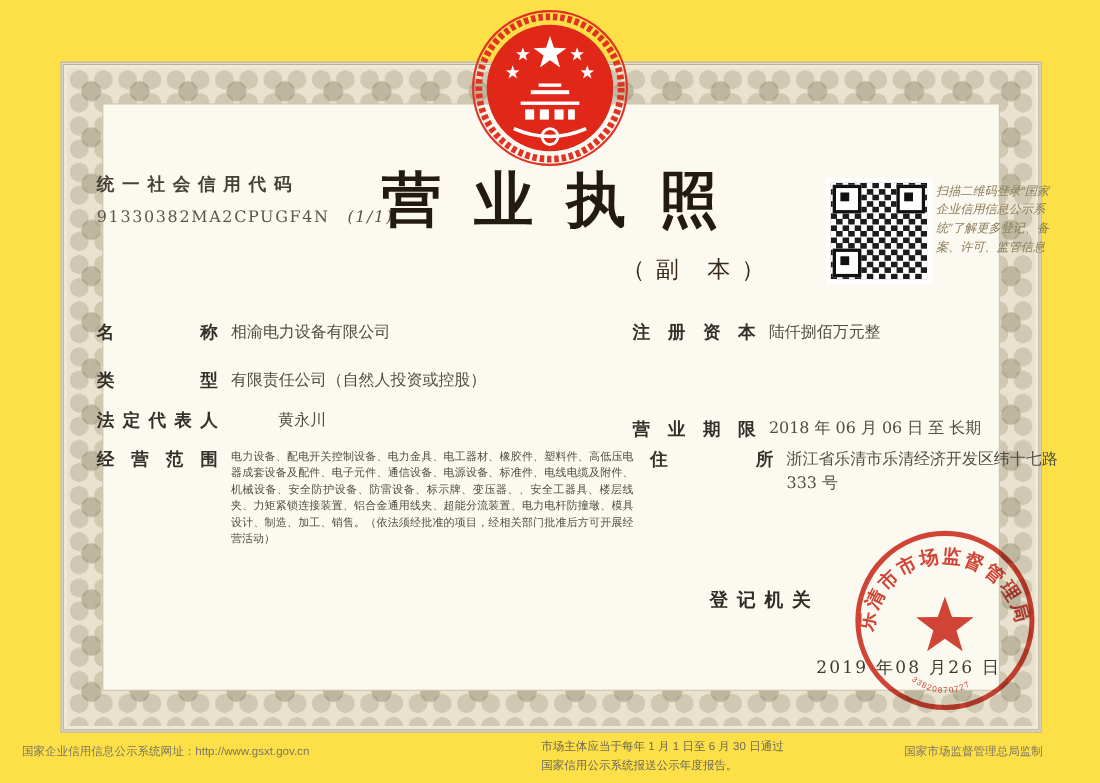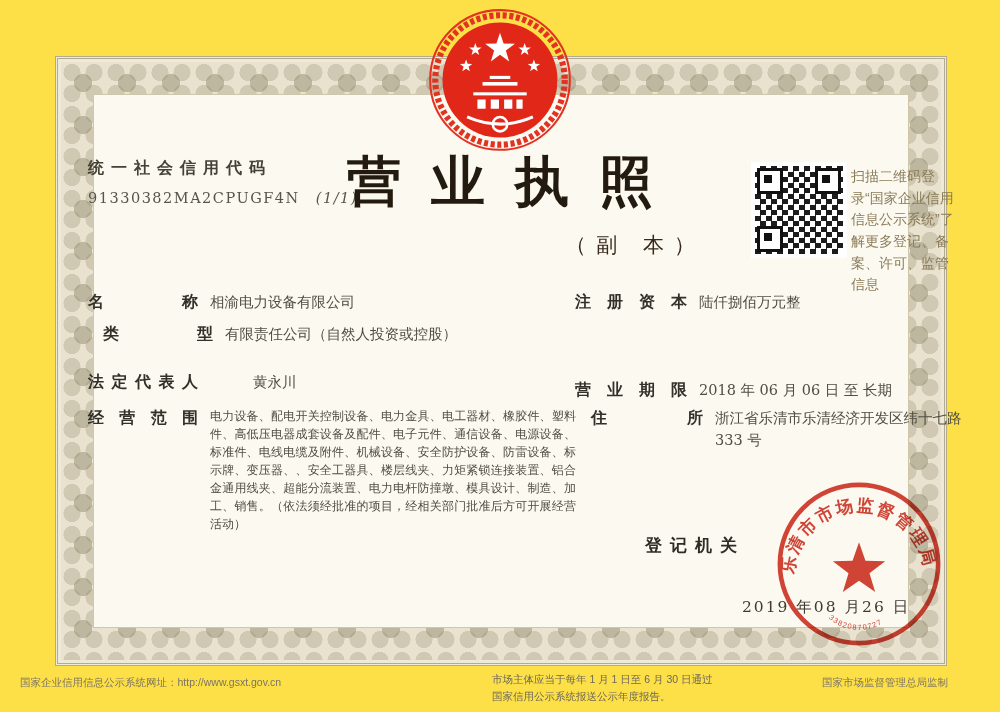--- a/index.html
+++ b/index.html
@@ -27,29 +27,29 @@
   .title{font-size:54px;font-weight:900;letter-spacing:30px;text-indent:30px;
          color:#241b10;font-family:"DejaVu Sans",sans-serif;}
   .subtitle{margin-top:12px;font-size:21px;letter-spacing:10px;text-indent:10px;color:#37291b;text-align:right;}
   
   .qr{position:absolute;left:755px;top:166px;width:88px;height:88px;background:#fff;
       background-image:conic-gradient(#1c1c1c 25%,#fff 0 50%,#1c1c1c 0 75%,#fff 0);
       background-size:11px 11px;outline:4px solid #fff;z-index:4;}
   .fp{position:absolute;width:20px;height:20px;border:3px solid #111;background:#fff;}
   .fp::after{content:"";position:absolute;left:4px;top:4px;width:8px;height:8px;background:#111;}
   .fp.tl{left:2px;top:2px;} .fp.tr{right:2px;top:2px;} .fp.bl{left:2px;bottom:2px;}
-  .qr-caption{position:absolute;left:851px;top:166px;width:106px;font-size:14px;
-              line-height:1.55;color:#8a7c58;z-index:4;}
+  .qr-caption{position:absolute;left:851px;top:166px;width:106px;font-size:11px;
+              line-height:1.55;color:#8a7c58;z-index:4;font-style:italic;}
   
   .row{position:absolute;display:flex;align-items:flex-start;z-index:3;}
   .flabel{flex:none;font-weight:bold;font-size:16px;color:#33302a;
           width:110px;text-align:justify;text-align-last:justify;}
   .fvalue{font-family:"DejaVu Serif",serif;font-size:14.5px;color:#514d43;
           margin-left:12px;line-height:1.5;}
-  .scope{width:366px;font-size:12px;text-align:justify;font-family:Liberation Mono, monospace;}
+  .scope{width:366px;font-size:10px;text-align:justify;}
   .rcol .flabel{width:112px;}
   .rcol .fvalue{width:262px;}
   
   .regorg{position:absolute;left:645px;top:534px;font-weight:bold;font-size:17px;
           letter-spacing:8px;color:#2f2c26;z-index:3;}
   .issue-date{position:absolute;left:742px;top:597px;width:216px;
               font-family:"DejaVu Serif",serif;font-size:15.5px;letter-spacing:2px;
               color:#3e3a32;z-index:3;}
   .seal{position:absolute;left:773px;top:478px;width:172px;height:172px;z-index:6;
         opacity:.92;mix-blend-mode:multiply;}
@@ -108,21 +108,21 @@
     <div class="fp tl"></div>
     <div class="fp tr"></div>
     <div class="fp bl"></div>
   </div>
   <div class="qr-caption">扫描二维码登录“国家企业信用信息公示系统”了解更多登记、备案、许可、监管信息</div>
 
   <div class="row" style="left:88px;top:292px;">
     <span class="flabel">名称</span>
     <span class="fvalue">相渝电力设备有限公司</span>
   </div>
-  <div class="row" style="left:88px;top:324px;margin-left:15px;">
+  <div class="row" style="left:88px;top:336px;">
     <span class="flabel">类型</span>
     <span class="fvalue">有限责任公司（自然人投资或控股）</span>
   </div>
   <div class="row" style="left:88px;top:372px;gap:43px;">
     <span class="flabel">法定代表人</span>
     <span class="fvalue">黄永川</span>
   </div>
   <div class="row" style="left:88px;top:408px;">
     <span class="flabel">经营范围</span>
     <span class="fvalue scope">电力设备、配电开关控制设备、电力金具、电工器材、橡胶件、塑料件、高低压电器成套设备及配件、电子元件、通信设备、电源设备、标准件、电线电缆及附件、机械设备、安全防护设备、防雷设备、标示牌、变压器、、安全工器具、楼层线夹、力矩紧锁连接装置、铝合金通用线夹、超能分流装置、电力电杆防撞墩、模具设计、制造、加工、销售。（依法须经批准的项目，经相关部门批准后方可开展经营活动）</span>

